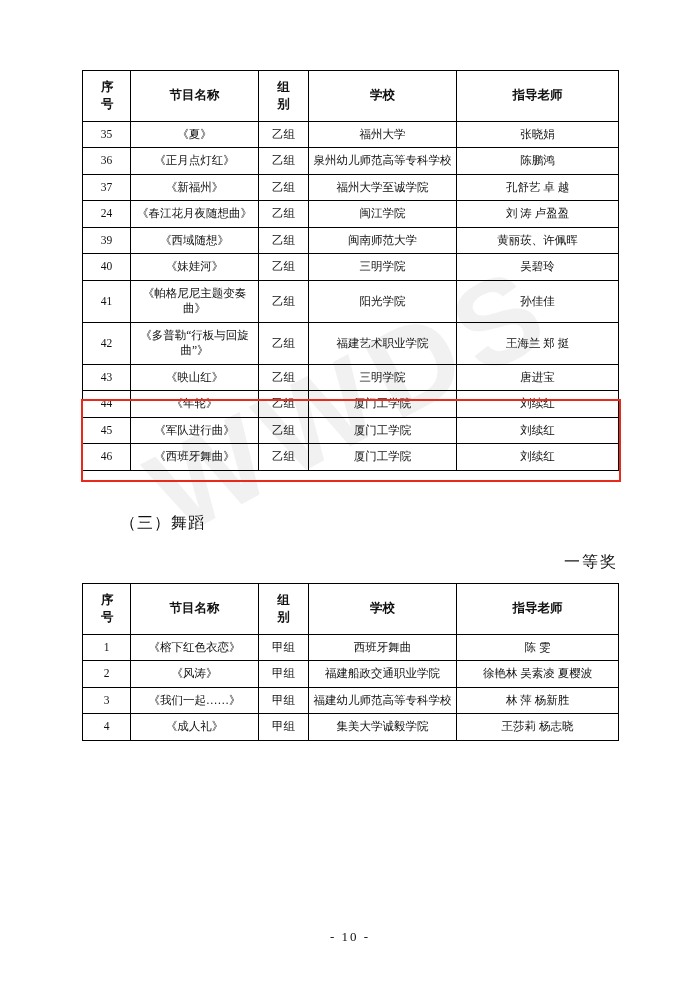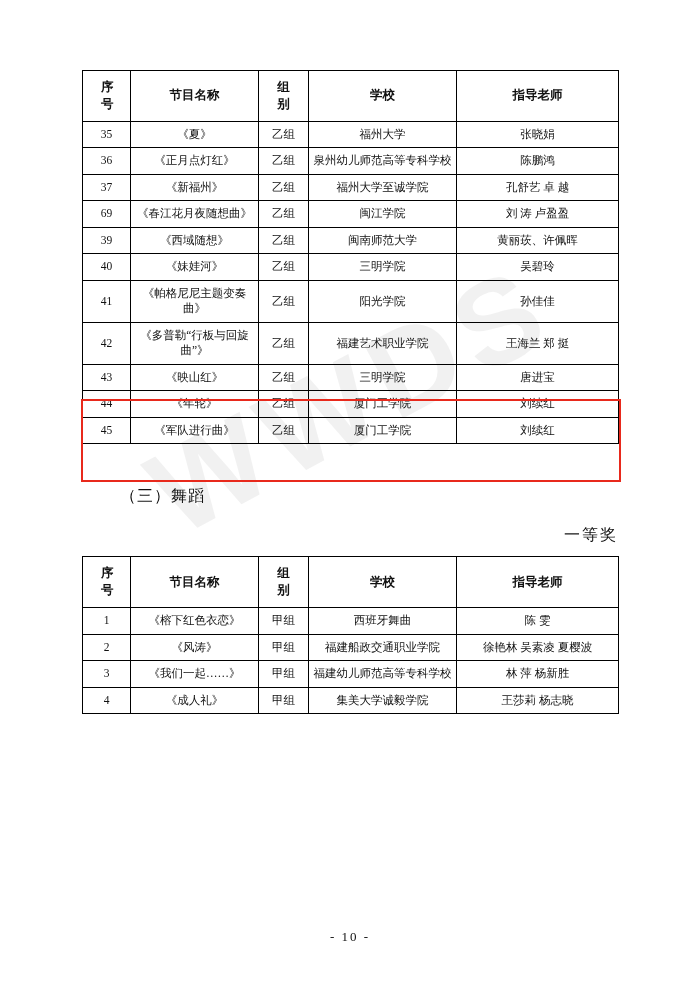--- a/index.html
+++ b/index.html
@@ -150,21 +150,21 @@
             <td>陈鹏鸿</td>
           </tr>
           <tr>
             <td>37</td>
             <td>《新福州》</td>
             <td>乙组</td>
             <td>福州大学至诚学院</td>
             <td>孔舒艺 卓 越</td>
           </tr>
           <tr>
-            <td>69</td>
+            <td>24</td>
             <td>《春江花月夜随想曲》</td>
             <td>乙组</td>
             <td>闽江学院</td>
             <td>刘 涛 卢盈盈</td>
           </tr>
           <tr>
             <td>39</td>
             <td>《西域随想》</td>
             <td>乙组</td>
             <td>闽南师范大学</td>
@@ -201,20 +201,27 @@
           <tr class="row-h-tall">
             <td>44</td>
             <td>《年轮》</td>
             <td>乙组</td>
             <td>厦门工学院</td>
             <td>刘续红</td>
           </tr>
           <tr class="row-h-tall">
             <td>45</td>
             <td>《军队进行曲》</td>
+            <td>乙组</td>
+            <td>厦门工学院</td>
+            <td>刘续红</td>
+          </tr>
+          <tr class="row-h-tall">
+            <td>46</td>
+            <td>《西班牙舞曲》</td>
             <td>乙组</td>
             <td>厦门工学院</td>
             <td>刘续红</td>
           </tr>
         </tbody>
       </table>
       <div class="highlight-box" id="hlbox" style="left: -1.5px; top: 328.562px; width: 540px; height: 83.5469px; border-color: rgb(232, 41, 28);"></div>
     </div>
 
     <div class="section-heading">（三）舞蹈</div>

